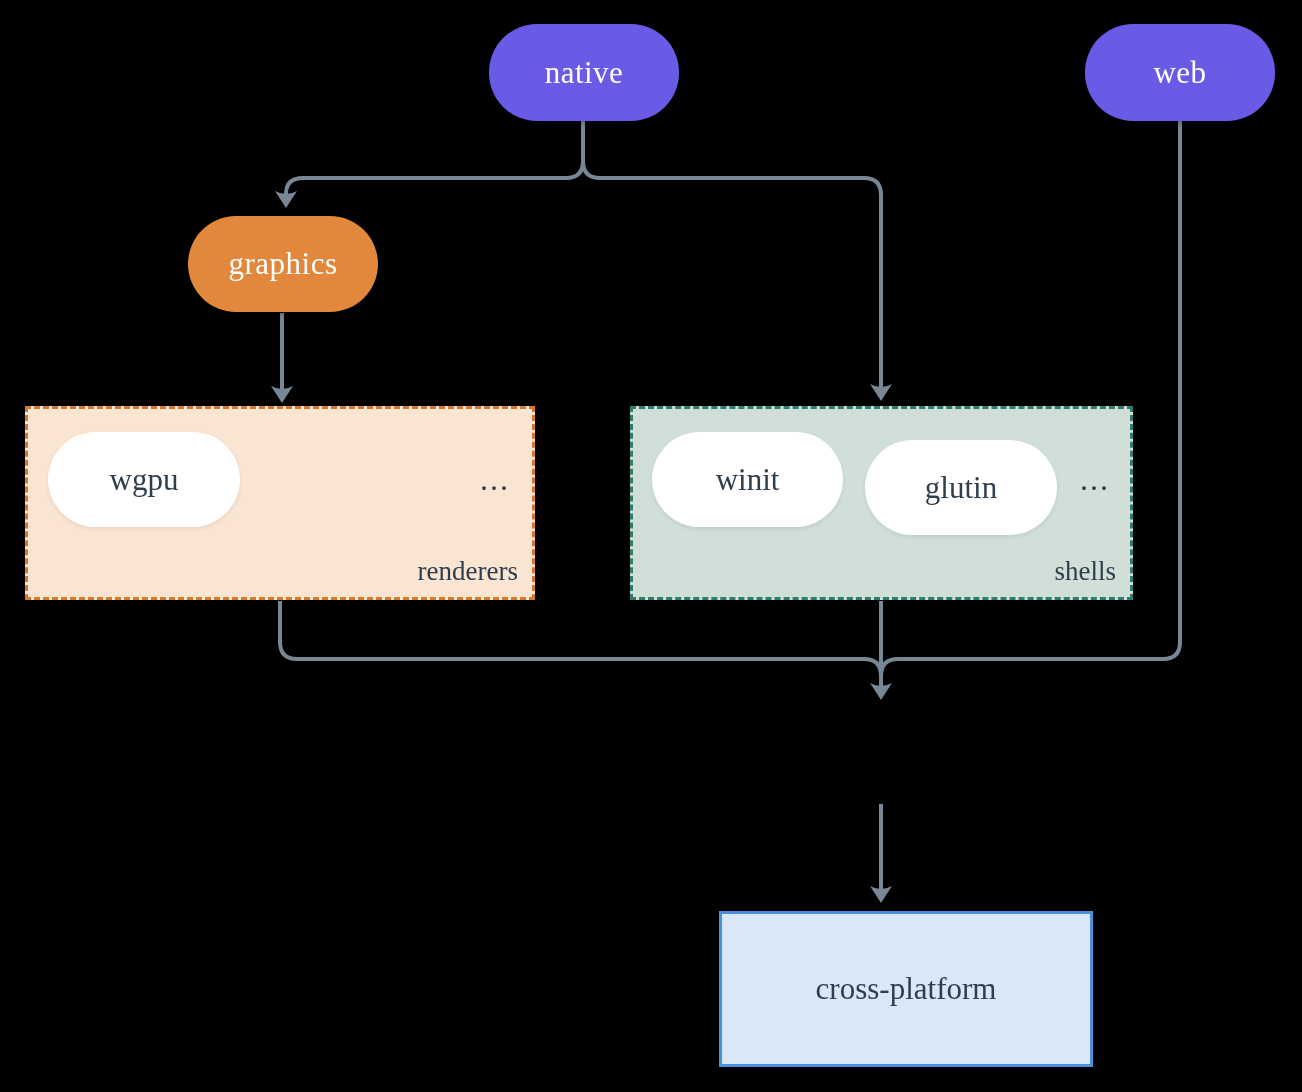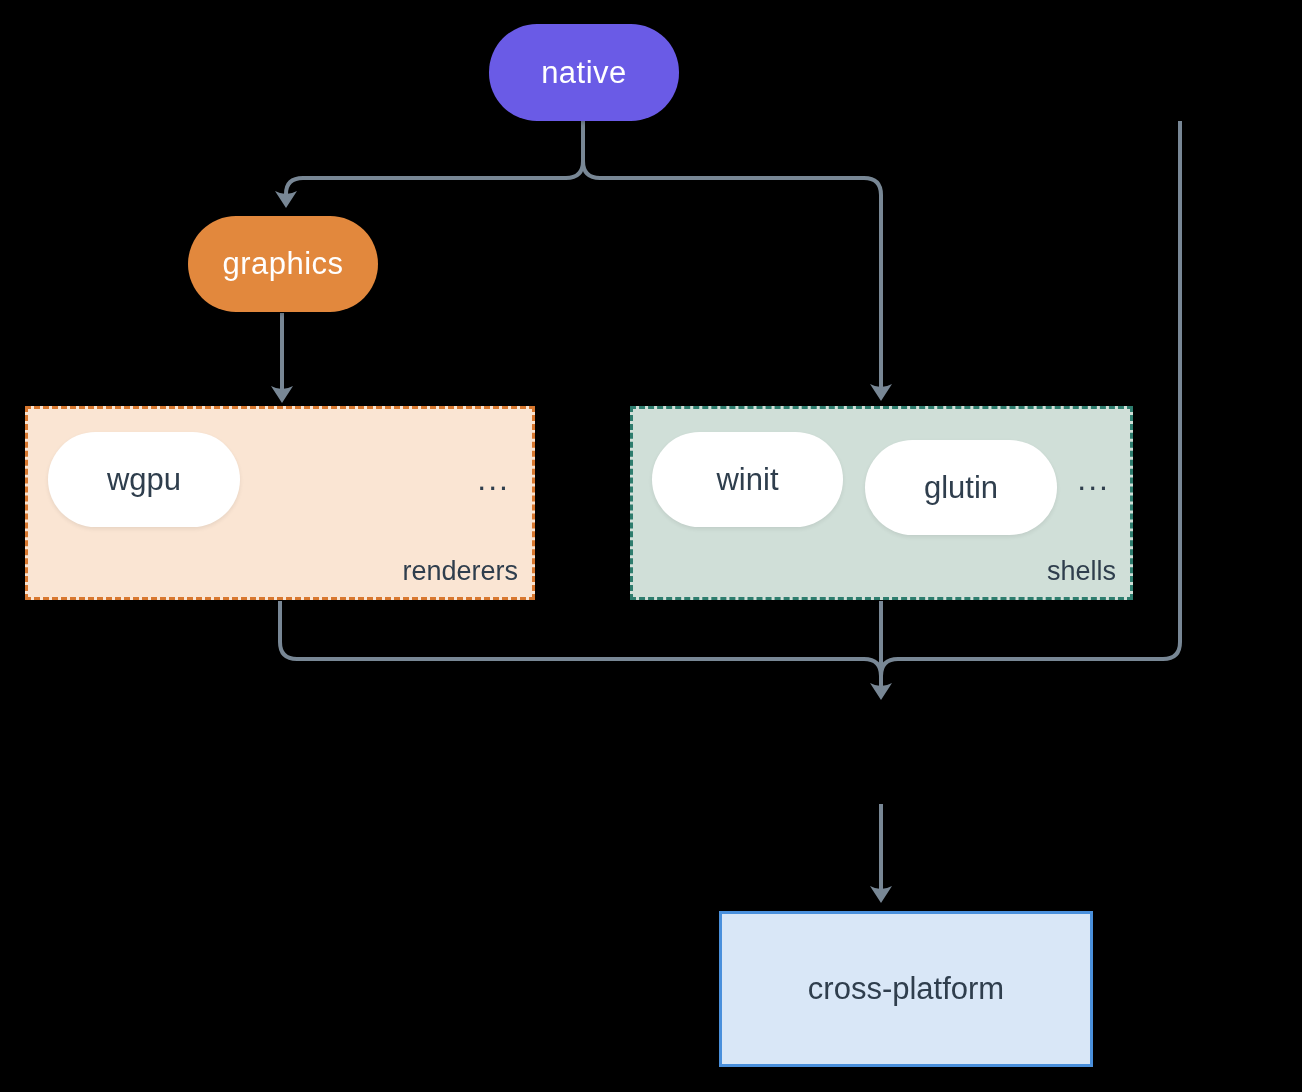--- a/index.html
+++ b/index.html
@@ -6,21 +6,21 @@
     margin: 0;
     padding: 0;
     background: #000000;
   }
   .canvas {
     position: relative;
     width: 1302px;
     height: 1092px;
     background: #000000;
     overflow: hidden;
-    font-family: Liberation Sans, sans-serif;
+    font-family: Liberation Serif, serif;
   }
   .connectors {
     position: absolute;
     left: 0; top: 0;
     width: 1302px;
     height: 1092px;
   }
   .connectors path.line {
     fill: none;
     stroke: #788795;
@@ -126,20 +126,23 @@
     <path class="arrow" d="M 881 700 L 870 683 Q 881 689 892 683 Z"></path>
 
     <path class="line" d="M 881 804 V 890"></path>
     <path class="arrow" d="M 881 903 L 870 886 Q 881 892 892 886 Z"></path>
   </svg>
 
   <div class="pill pill-native" style="left:489px; top:24px; width:190px; height:97px;">
     <span>native</span>
   </div>
 
+  <div class="pill pill-web" style="left:1085px; top:24px; width:190px; height:97px;">
+    <span>web</span>
+  </div>
 
   <div class="pill pill-graphics" style="left:188px; top:216px; width:190px; height:96px;">
     <span>graphics</span>
   </div>
 
   <div class="group-box group-renderers">
     <div class="white-pill" style="left:20px; top:23px; width:192px; height:95px;">
       <span>wgpu</span>
     </div>
     <span class="ellipsis" style="right:22px; top:52px;">...</span>

